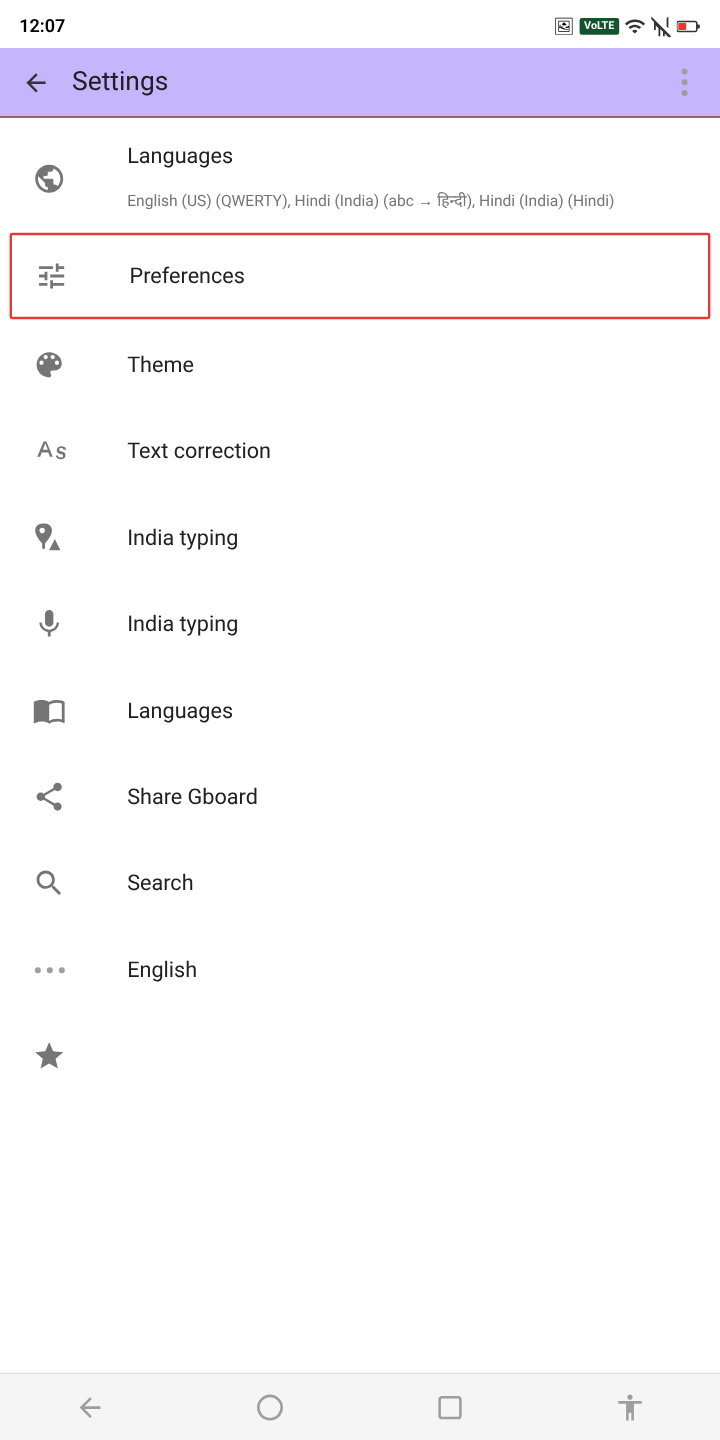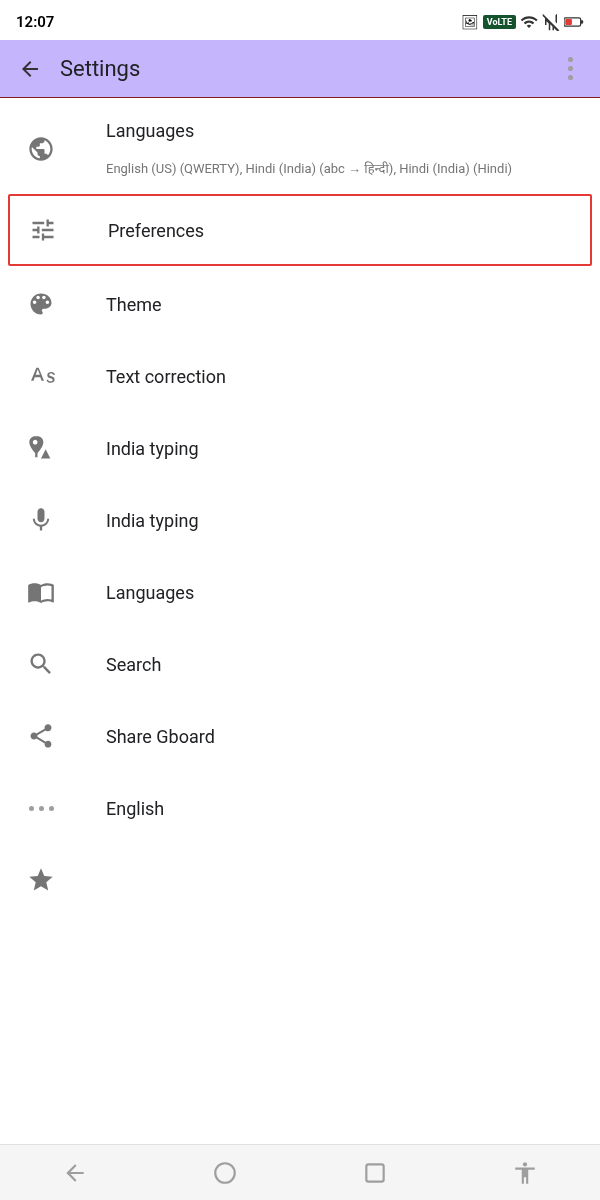--- a/index.html
+++ b/index.html
@@ -317,36 +317,36 @@
       </svg>
     </div>
     <div class="menu-content">
       <div class="menu-label">Languages</div>
     </div>
   </li>
 
   <li class="menu-item">
     <div class="menu-icon">
       <svg viewBox="0 0 24 24">
+        <path d="M18 16.08c-.76 0-1.44.3-1.96.77L8.91 12.7c.05-.23.09-.46.09-.7s-.04-.47-.09-.7l7.05-4.11c.54.5 1.25.81 2.04.81 1.66 0 3-1.34 3-3s-1.34-3-3-3-3 1.34-3 3c0 .24.04.47.09.7L8.04 9.81C7.5 9.31 6.79 9 6 9c-1.66 0-3 1.34-3 3s1.34 3 3 3c.79 0 1.5-.31 2.04-.81l7.12 4.16c-.05.21-.08.43-.08.65 0 1.61 1.31 2.92 2.92 2.92 1.61 0 2.92-1.31 2.92-2.92s-1.31-2.92-2.92-2.92z"></path>
+      </svg>
+    </div>
+    <div class="menu-content">
+      <div class="menu-label">Share Gboard</div>
+    </div>
+  </li>
+
+  <li class="menu-item">
+    <div class="menu-icon">
+      <svg viewBox="0 0 24 24">
         <path d="M15.5 14h-.79l-.28-.27C15.41 12.59 16 11.11 16 9.5 16 5.91 13.09 3 9.5 3S3 5.91 3 9.5 5.91 16 9.5 16c1.61 0 3.09-.59 4.23-1.57l.27.28v.79l5 4.99L20.49 19l-4.99-5zm-6 0C7.01 14 5 11.99 5 9.5S7.01 5 9.5 5 14 7.01 14 9.5 11.99 14 9.5 14z"></path>
       </svg>
     </div>
     <div class="menu-content">
       <div class="menu-label">Search</div>
-    </div>
-  </li>
-
-  <li class="menu-item">
-    <div class="menu-icon">
-      <svg viewBox="0 0 24 24">
-        <path d="M18 16.08c-.76 0-1.44.3-1.96.77L8.91 12.7c.05-.23.09-.46.09-.7s-.04-.47-.09-.7l7.05-4.11c.54.5 1.25.81 2.04.81 1.66 0 3-1.34 3-3s-1.34-3-3-3-3 1.34-3 3c0 .24.04.47.09.7L8.04 9.81C7.5 9.31 6.79 9 6 9c-1.66 0-3 1.34-3 3s1.34 3 3 3c.79 0 1.5-.31 2.04-.81l7.12 4.16c-.05.21-.08.43-.08.65 0 1.61 1.31 2.92 2.92 2.92 1.61 0 2.92-1.31 2.92-2.92s-1.31-2.92-2.92-2.92z"></path>
-      </svg>
-    </div>
-    <div class="menu-content">
-      <div class="menu-label">Share Gboard</div>
     </div>
   </li>
 
   <li class="menu-item">
     <div class="menu-icon">
       <div class="three-dots-horizontal">
         <div class="dot"></div>
         <div class="dot"></div>
         <div class="dot"></div>
       </div>

